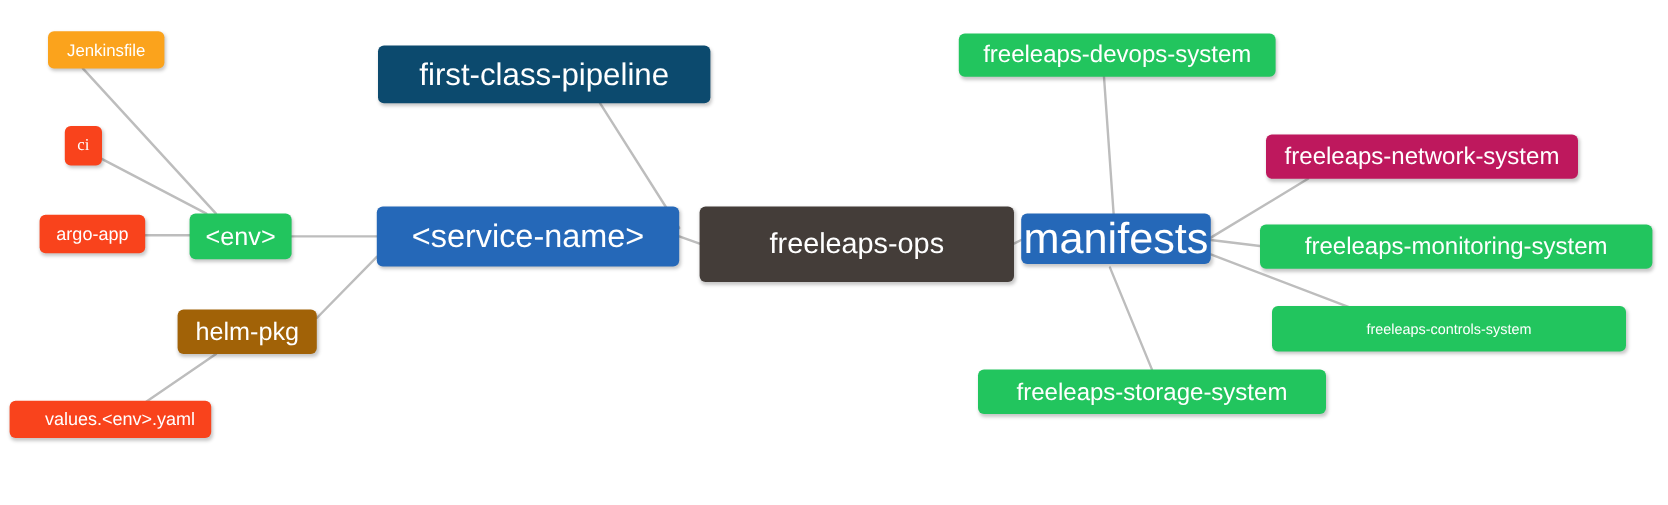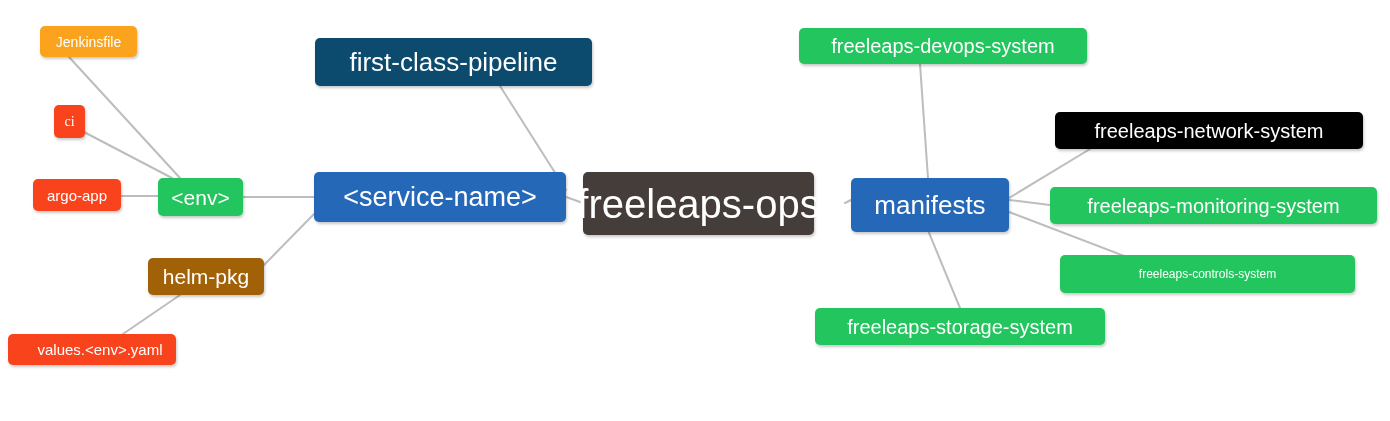--- a/index.html
+++ b/index.html
@@ -58,27 +58,27 @@
       <path d="M 172 178 L 84 132" stroke="#bdbdbd" stroke-width="2" fill="none" stroke-linecap="round"></path>
       <path d="M 158 196 L 121 196" stroke="#bdbdbd" stroke-width="2" fill="none" stroke-linecap="round"></path>
       <path d="M 180 295 L 120 336" stroke="#bdbdbd" stroke-width="2" fill="none" stroke-linecap="round"></path>
       <path d="M 928 178 L 920 64" stroke="#bdbdbd" stroke-width="2" fill="none" stroke-linecap="round"></path>
       <path d="M 1009 198 L 1090 149" stroke="#bdbdbd" stroke-width="2" fill="none" stroke-linecap="round"></path>
       <path d="M 1009 200 L 1050 205" stroke="#bdbdbd" stroke-width="2" fill="none" stroke-linecap="round"></path>
       <path d="M 1009 212 L 1140 262" stroke="#bdbdbd" stroke-width="2" fill="none" stroke-linecap="round"></path>
       <path d="M 925 223 L 960 308" stroke="#bdbdbd" stroke-width="2" fill="none" stroke-linecap="round"></path>
     </svg>
   <div id="node-layer">
-      <div class="node" style="left: 583px; top: 172px; width: 231px; height: 63px; background: rgb(68, 61, 57); font-size: 40px;">
+      <div class="node" style="left: 583px; top: 172px; width: 262px; height: 63px; background: rgb(68, 61, 57); font-size: 24px;">
         <span>freeleaps-ops</span>
       </div>
       <div class="node" style="left: 314px; top: 172px; width: 252px; height: 50px; background: rgb(37, 104, 184); font-size: 27px;">
         <span>&lt;service-name&gt;</span>
       </div>
-      <div class="node" style="left: 851px; top: 178px; width: 158px; height: 54px; background: rgb(37, 104, 184); font-size: 26px;">
+      <div class="node" style="left: 851px; top: 178px; width: 158px; height: 42px; background: rgb(37, 104, 184); font-size: 36px;">
         <span>manifests</span>
       </div>
       <div class="node" style="left: 315px; top: 38px; width: 277px; height: 48px; background: #0c4a6e; font-size: 26px;">
         <span>first-class-pipeline</span>
       </div>
       <div class="node" style="left: 158px; top: 178px; width: 85px; height: 38px; background: rgb(34, 197, 94); font-size: 21px;">
         <span>&lt;env&gt;</span>
       </div>
       <div class="node" style="left: 148px; top: 258px; width: 116px; height: 37px; background: #a16207; font-size: 21px;">
         <span>helm-pkg</span>
@@ -88,24 +88,24 @@
       </div>
       <div class="node" style="left: 54px; top: 105px; width: 31px; height: 33px; background: rgb(249, 67, 28); font-size: 14px; font-family: Liberation Serif, serif;">
         <span>ci</span>
       </div>
       <div class="node" style="left: 33px; top: 179px; width: 88px; height: 32px; background: rgb(249, 67, 28); font-size: 15px;">
         <span>argo-app</span>
       </div>
       <div class="node" style="left: 8px; top: 334px; width: 168px; height: 31px; background: rgb(249, 67, 28); font-size: 15px; padding-left: 16px;">
         <span>values.&lt;env&gt;.yaml</span>
       </div>
-      <div class="node" style="left: 799px; top: 28px; width: 288px; height: 36px; background: rgb(34, 197, 94); font-size: 20px;">
+      <div class="node" style="left: 799px; top: 28px; width: 264px; height: 36px; background: rgb(34, 197, 94); font-size: 20px;">
         <span>freeleaps-devops-system</span>
       </div>
-      <div class="node" style="left: 1055px; top: 112px; width: 308px; height: 37px; background: #000000; font-size: 20px;">
+      <div class="node" style="left: 1055px; top: 112px; width: 260px; height: 37px; background: #be185d; font-size: 20px;">
         <span>freeleaps-network-system</span>
       </div>
       <div class="node" style="left: 1050px; top: 187px; width: 327px; height: 37px; background: rgb(34, 197, 94); font-size: 20px;">
         <span>freeleaps-monitoring-system</span>
       </div>
       <div class="node" style="left: 1060px; top: 255px; width: 295px; height: 38px; background: rgb(34, 197, 94); font-size: 12px;">
         <span>freeleaps-controls-system</span>
       </div>
       <div class="node" style="left: 815px; top: 308px; width: 290px; height: 37px; background: rgb(34, 197, 94); font-size: 20px;">
         <span>freeleaps-storage-system</span>

